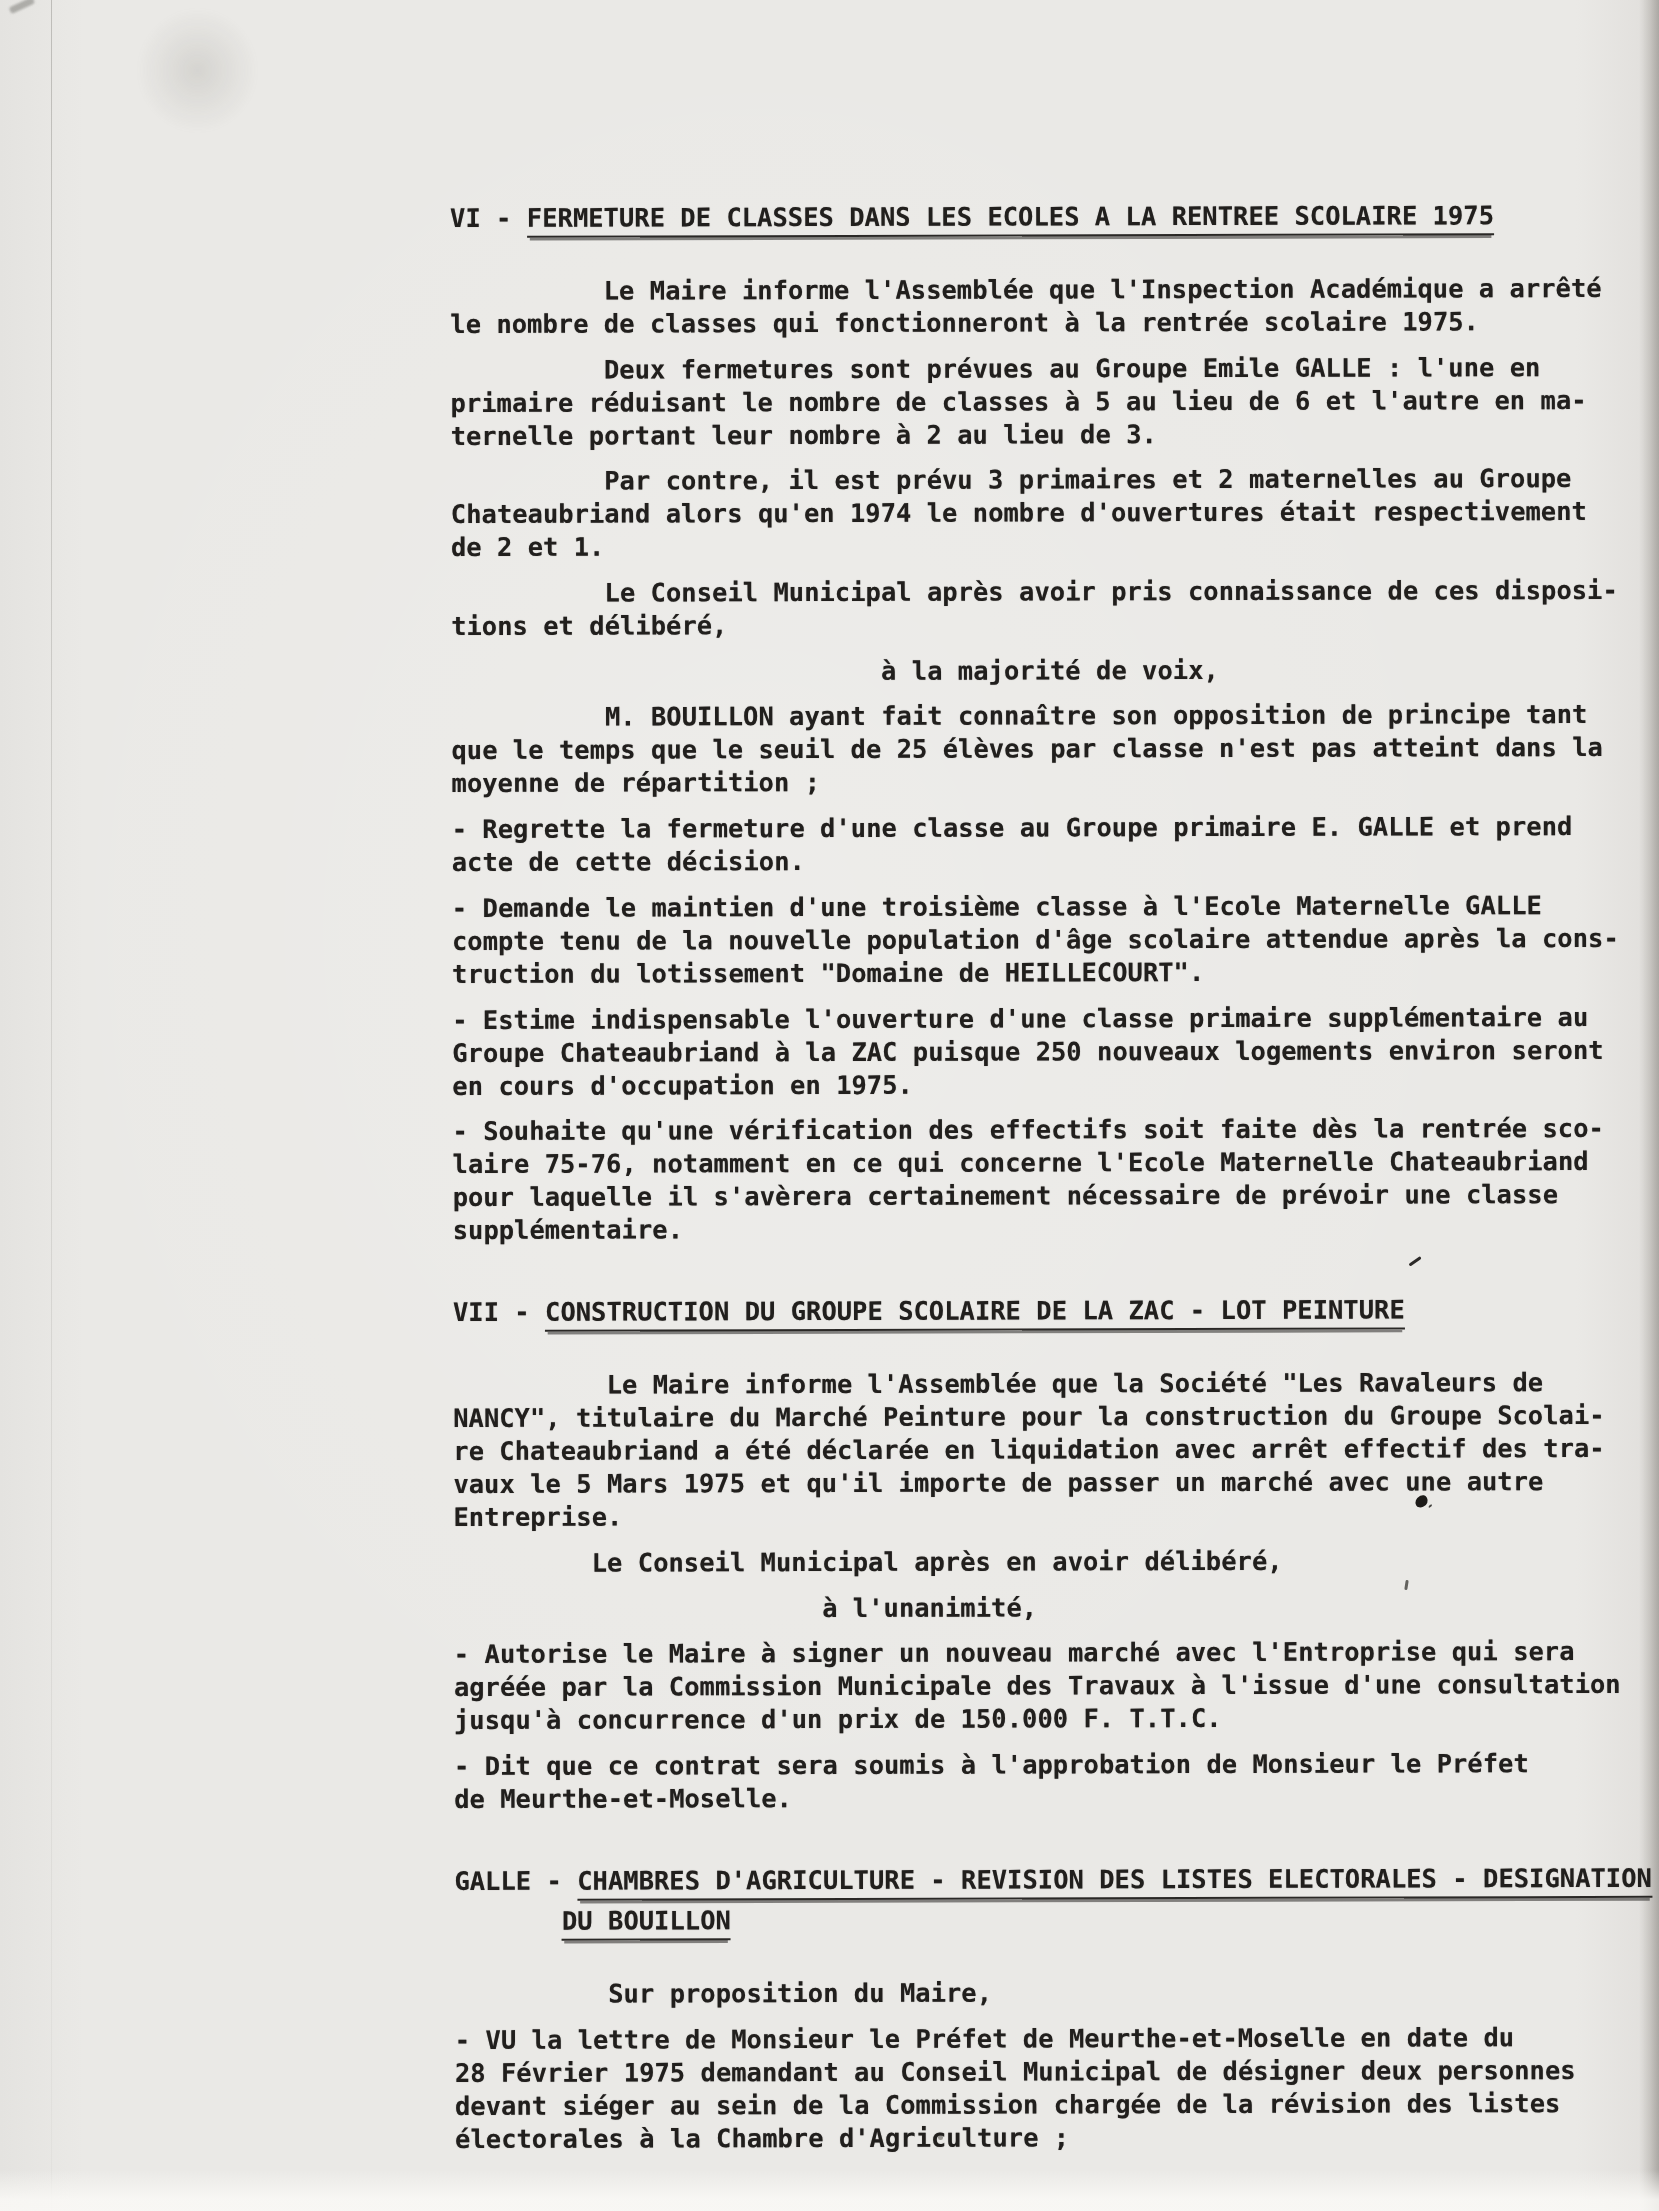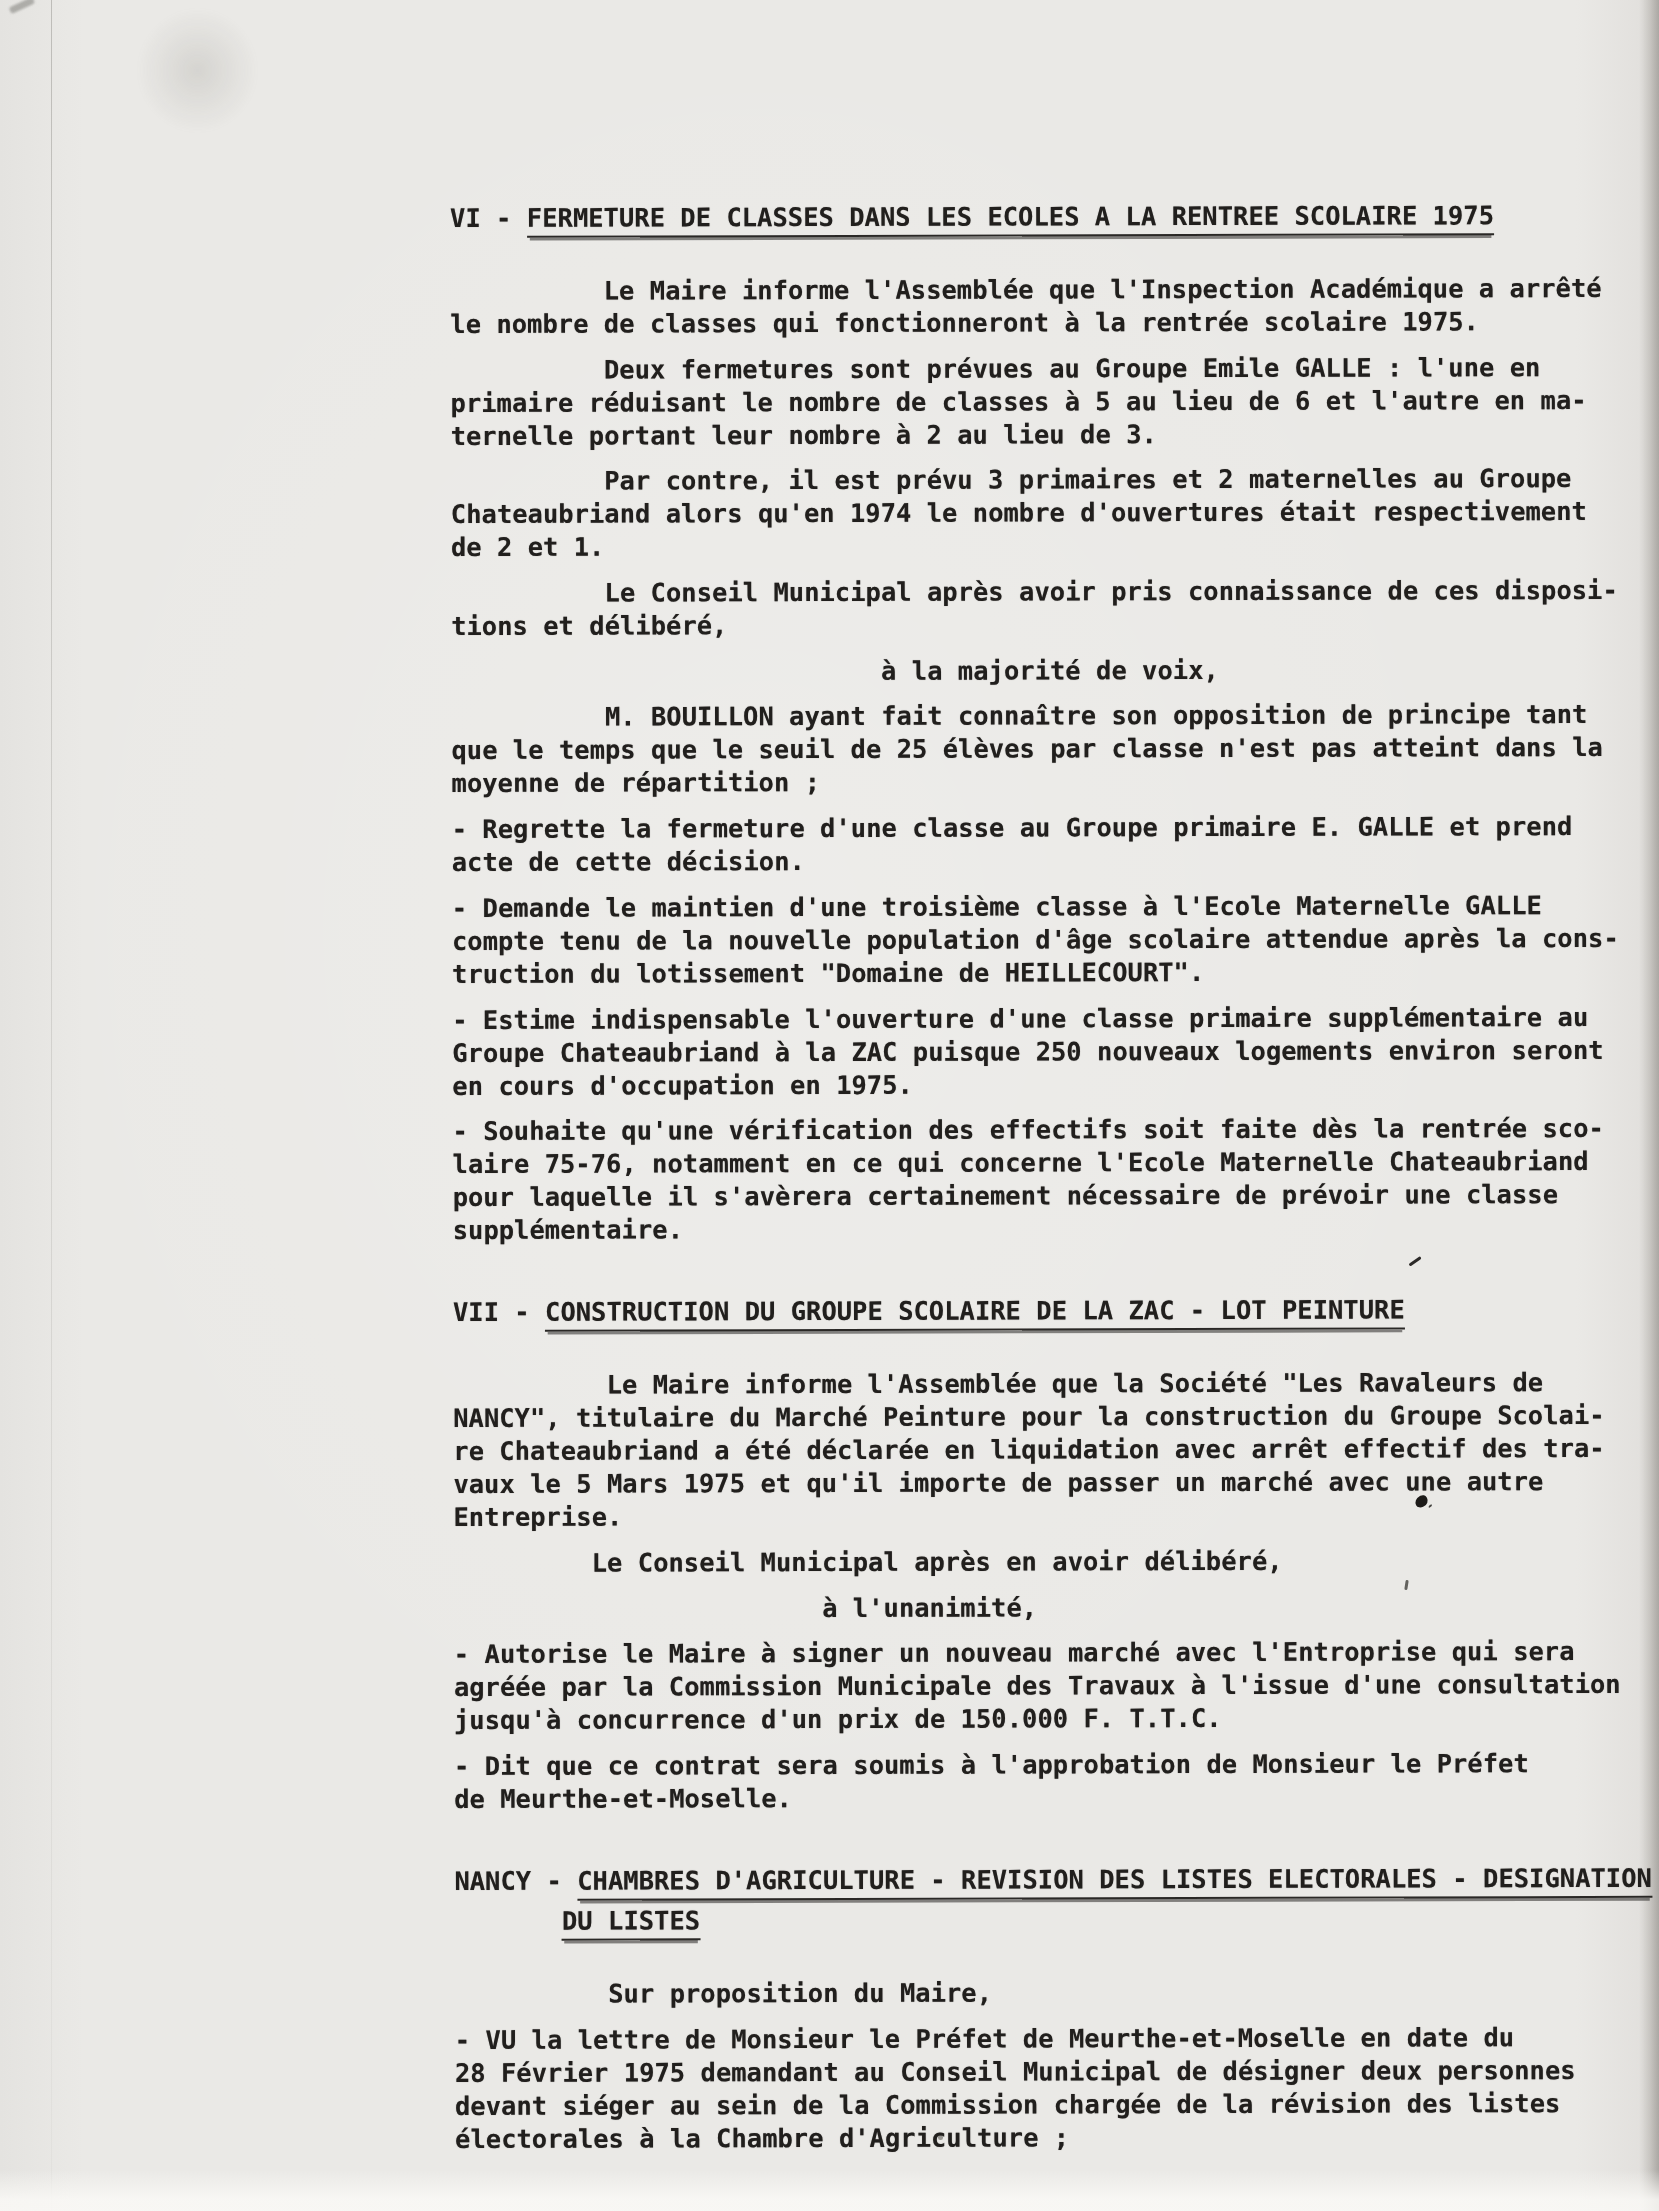--- a/index.html
+++ b/index.html
@@ -180,22 +180,22 @@
         <div class="line">agréée par la Commission Municipale des Travaux à l'issue d'une consultation</div>
         <div class="line">jusqu'à concurrence d'un prix de 150.000 F. T.T.C.</div>
       </div>
       <div class="block para">
         <div class="line">- Dit que ce contrat sera soumis à l'approbation de Monsieur le Préfet</div>
         <div class="line">de Meurthe-et-Moselle.</div>
       </div>
     </div>
     <div class="section">
       <div class="heading">
-        <div class="line"><span>NANCY - </span><span class="u">CHAMBRES D'AGRICULTURE - REVISION DES LISTES ELECTORALES - DESIGNATION</span></div>
-        <div class="line" style="padding-left: 7ch; margin-top: 7.3px;"><span class="u">DU LISTES</span></div>
+        <div class="line"><span>GALLE - </span><span class="u">CHAMBRES D'AGRICULTURE - REVISION DES LISTES ELECTORALES - DESIGNATION</span></div>
+        <div class="line" style="padding-left: 7ch; margin-top: 7.3px;"><span class="u">DU BOUILLON</span></div>
       </div>
       <div class="block para">
         <div class="line" style="padding-left: 10ch;">Sur proposition du Maire,</div>
       </div>
       <div class="block para">
         <div class="line">- VU la lettre de Monsieur le Préfet de Meurthe-et-Moselle en date du</div>
         <div class="line">28 Février 1975 demandant au Conseil Municipal de désigner deux personnes</div>
         <div class="line">devant siéger au sein de la Commission chargée de la révision des listes</div>
         <div class="line">électorales à la Chambre d'Agriculture ;</div>
       </div>

